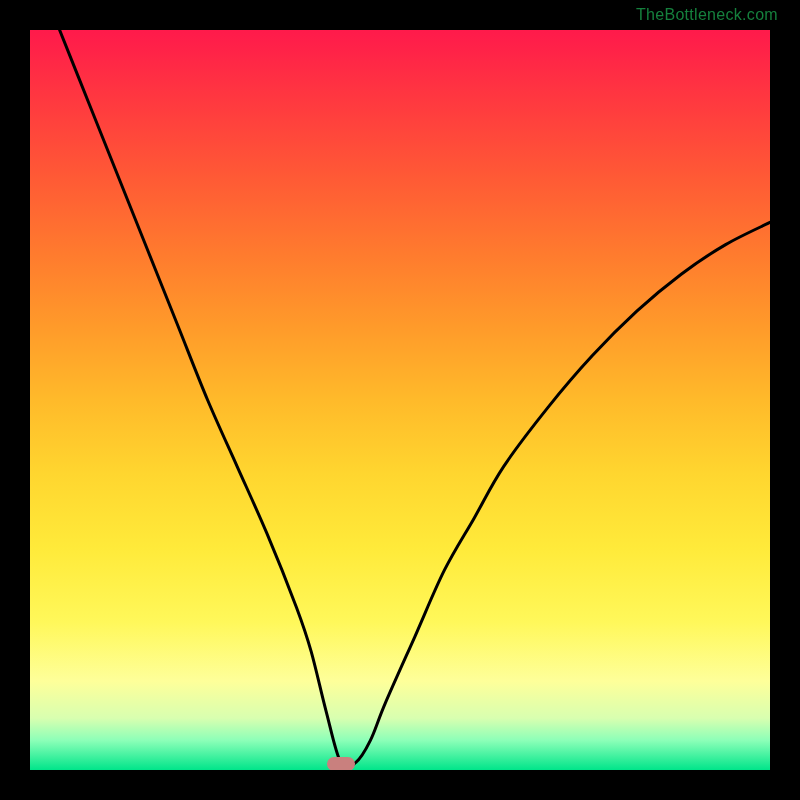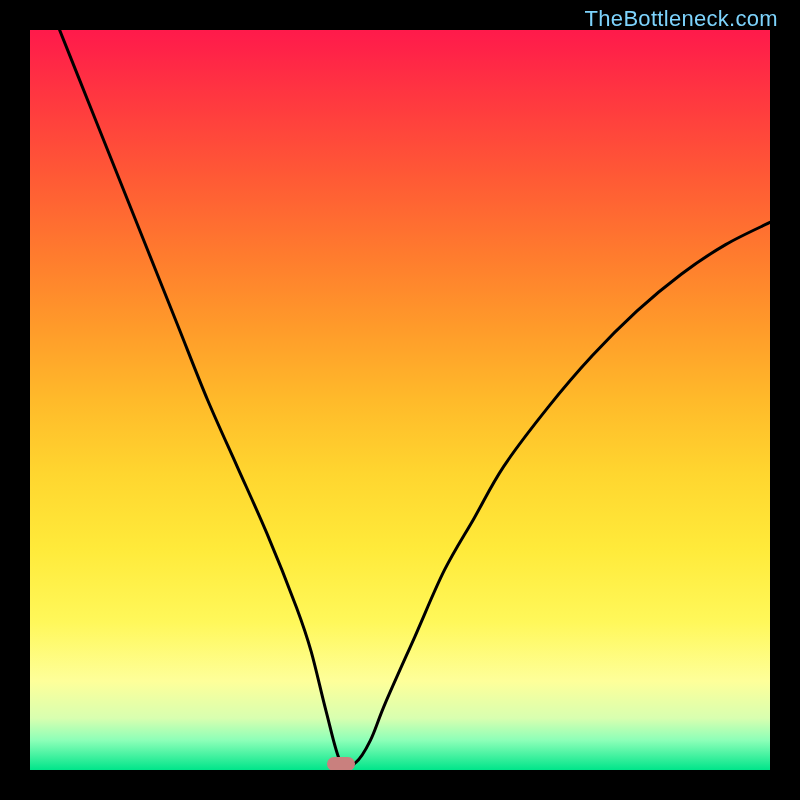--- a/index.html
+++ b/index.html
@@ -61,22 +61,22 @@
     width: 28px;
     height: 14px;
     border-radius: 7px;
     background: #c9807e;
     transform: translate(-50%, -50%);
   }
   .watermark {
     position: absolute;
     top: 6px;
     right: 22px;
-    color: #7dd3fc;
-    font-size: 22px;
+    color: #15803d;
+    font-size: 16px;
     font-weight: 400;
     letter-spacing: 0.3px;
     user-select: none;
   }
 </style>
 </head>
 <body>
 
 <div class="frame">
   <div class="plot-area">

